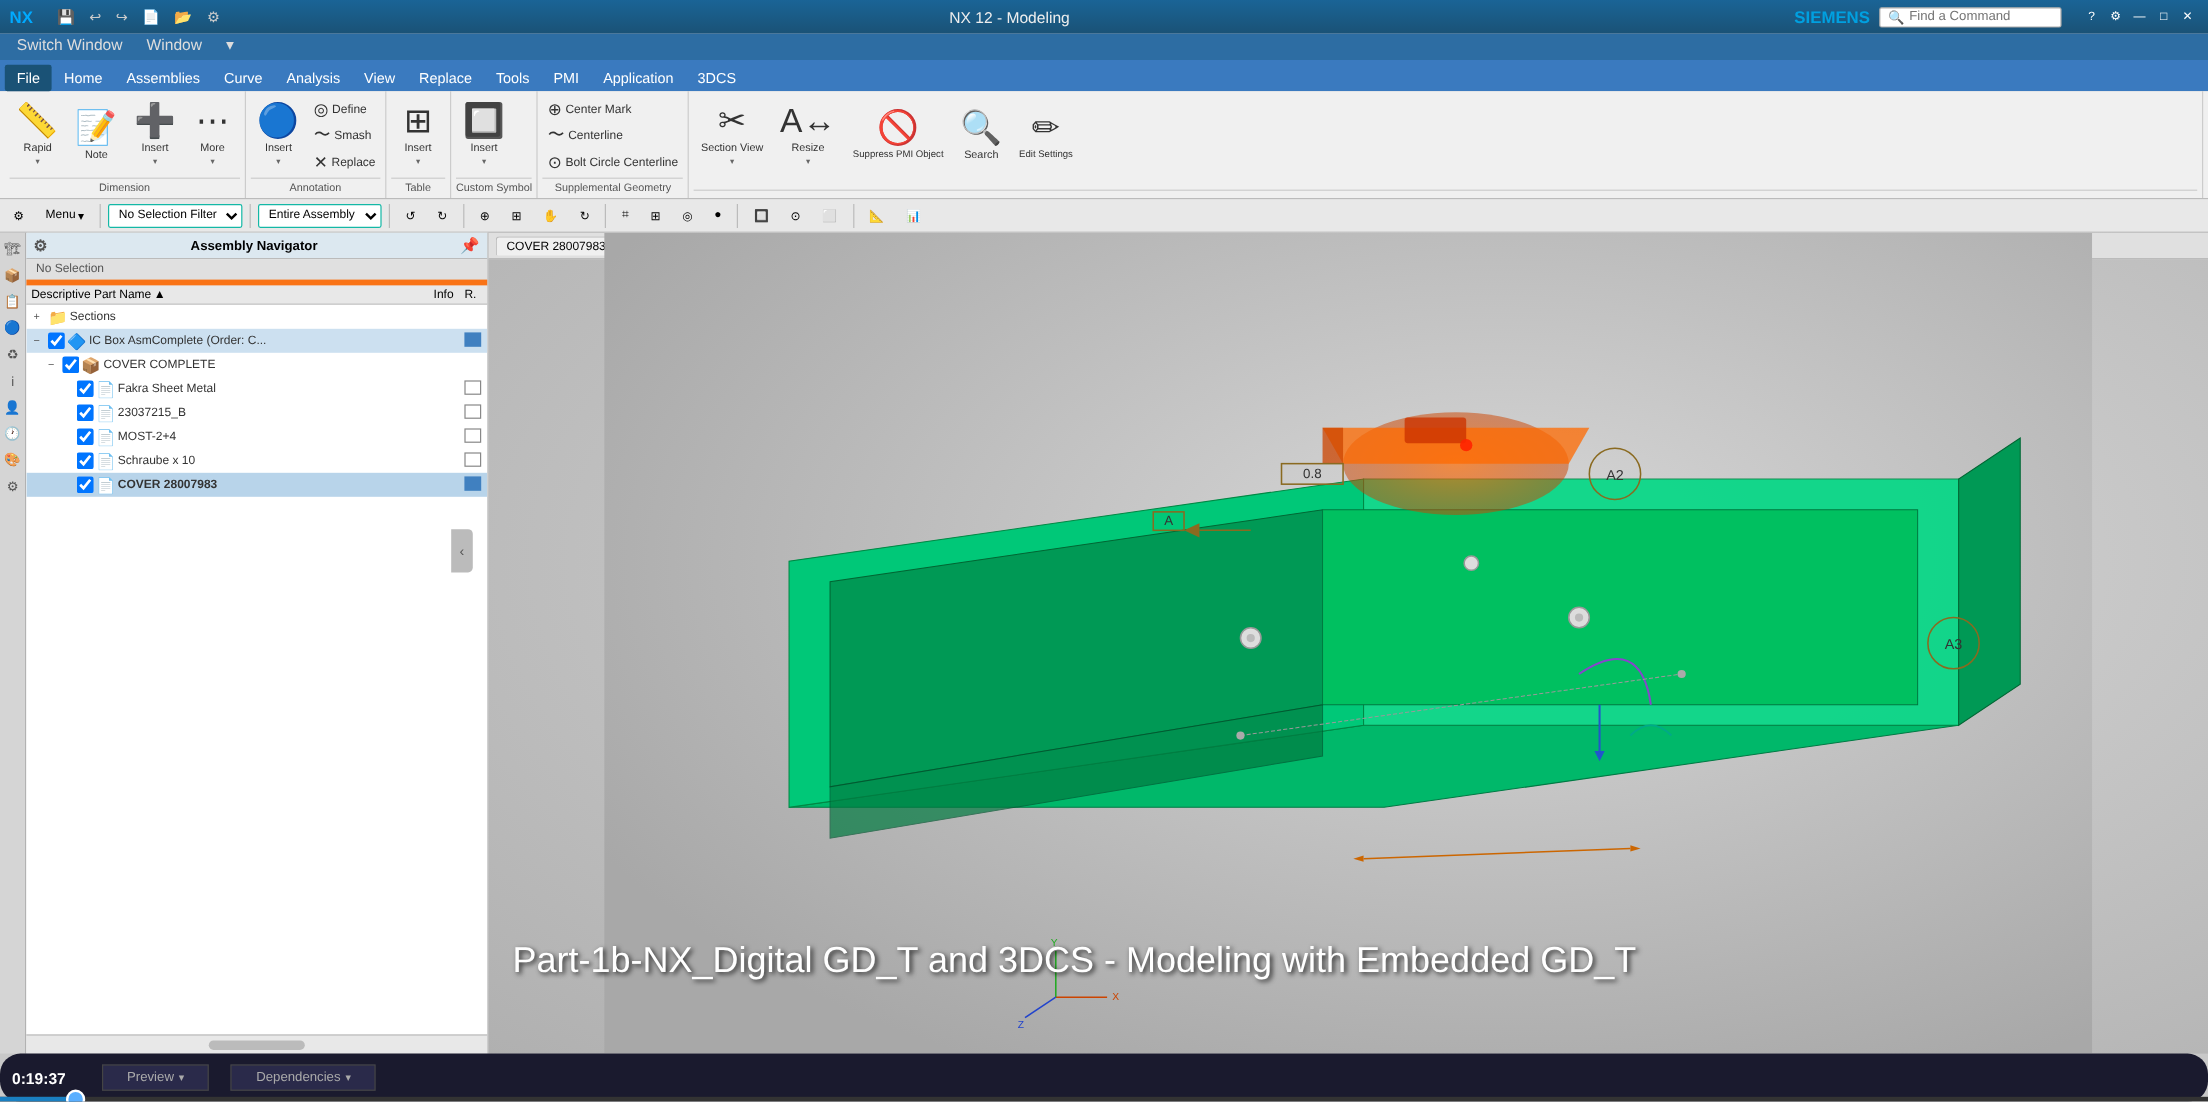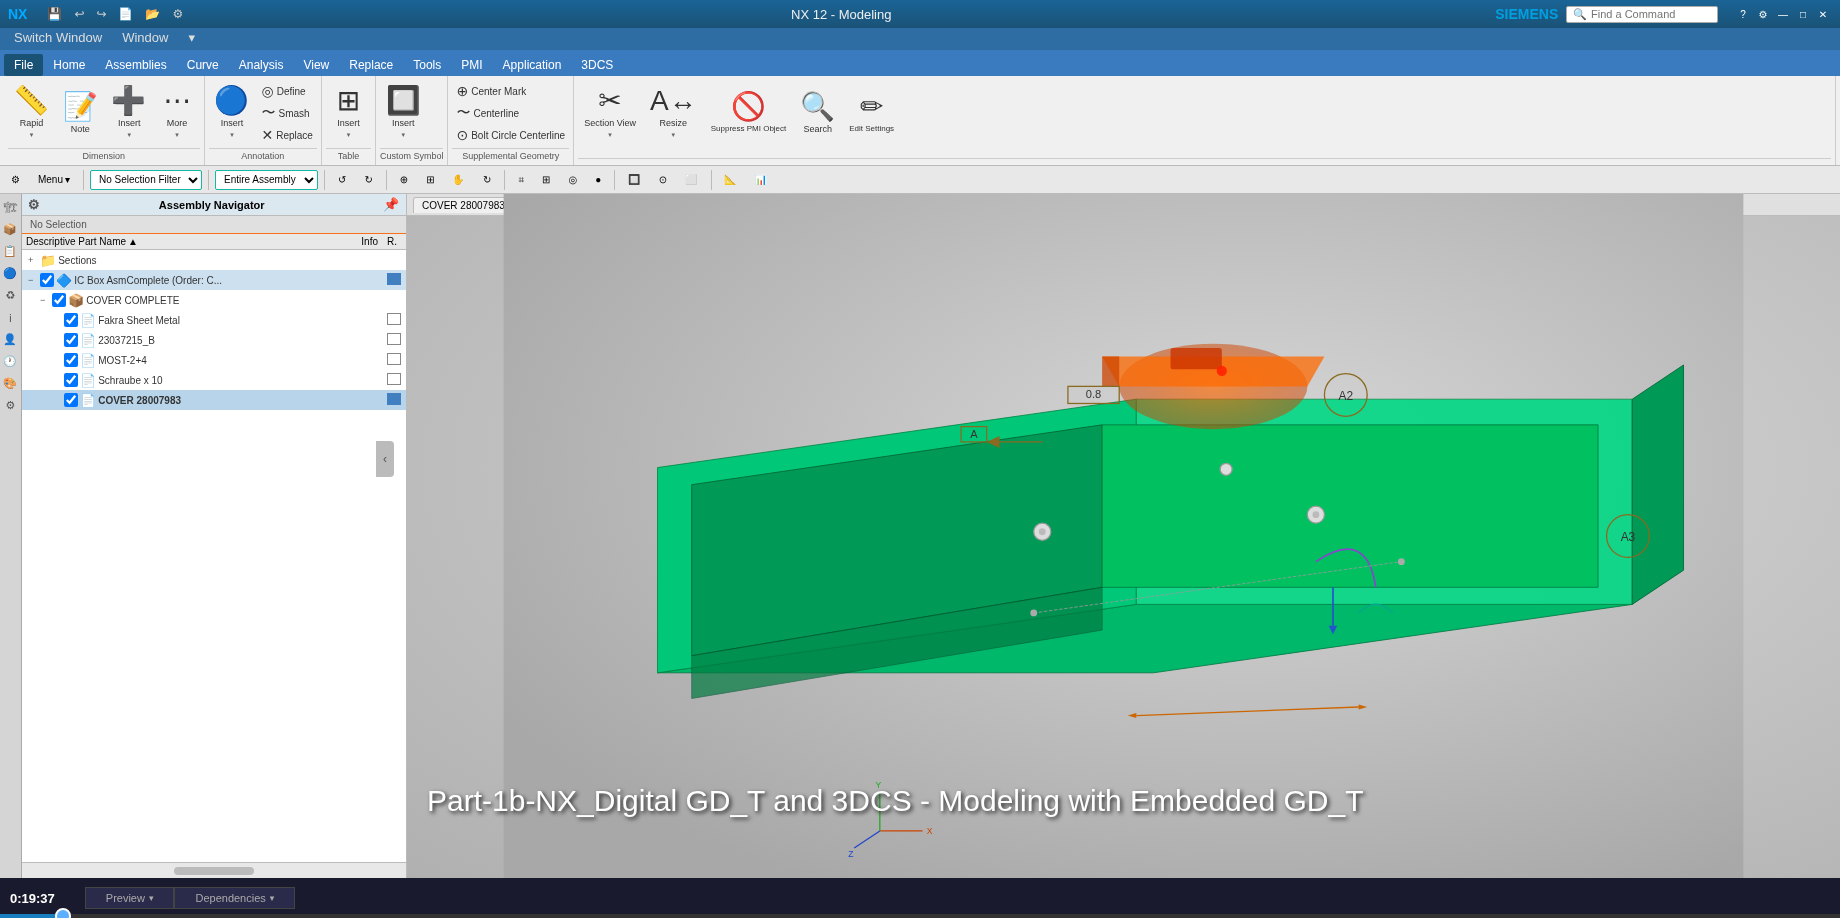--- a/index.html
+++ b/index.html
@@ -153,33 +153,33 @@
       border-right: 1px solid #aaa; flex-shrink: 0;
     }
     .nav-icon {
       width: 18px; height: 18px; display: flex; align-items: center; justify-content: center;
       cursor: pointer; font-size: 11px; color: #555; border-radius: 2px;
     }
 
     
     #bottom-bar {
       height: 40px; background: #1a1a2e; display: flex; align-items: center;
-      padding: 0 10px; gap: 0; position: relative;
+      padding: 0 10px; gap: 0; position: relative; border-radius: 17px;
     }
     #progress-bar-container {
       position: absolute; bottom: 0; left: 0; right: 0; height: 4px; background: #333;
     }
     #progress-bar { height: 4px; background: #1a7fc1; width: 3.4%; }
     #progress-handle {
       position: absolute; top: -6px; left: calc(3.4% - 8px);
       width: 16px; height: 16px; background: #5aafff; border-radius: 50%;
       cursor: pointer; border: 2px solid white;
     }
     #time-display { color: white; font-size: 13px; font-weight: bold; margin-right: 20px; }
-    #bottom-panel-tabs { display: flex; gap: 0; margin-left: 10px; }
+    #bottom-panel-tabs { display: flex; gap: 18px; margin-left: 10px; }
     .bottom-tab {
       background: #2a2a4a; color: #aaa; padding: 4px 20px; font-size: 11px;
       cursor: pointer; display: flex; align-items: center; gap: 4px;
       border: 1px solid #444;
     }
     .bottom-tab .chevron { font-size: 9px; }
 
     
     #collapse-arrow {
       position: absolute; left: 376px; top: 50%; transform: translateY(-50%);
@@ -433,21 +433,21 @@
     <div class="nav-icon" title="Configuration">⚙</div>
   </div>
 
   <div id="nav-panel">
     <div id="nav-header">
       <span class="gear-icon">⚙</span>
       <span>Assembly Navigator</span>
       <span class="pin-icon">📌</span>
     </div>
 
-    <div style="background:#e0e0e0; padding:3px 8px; font-size:10px; border-bottom:1px solid #f97316; color:#555;">
+    <div style="background:#e0e0e0; padding:3px 8px; font-size:10px; border-bottom:5px solid #f97316; color:#555;">
       <span>No Selection</span>
     </div>
 
     <div id="nav-tree-header">
       <div class="col-header">
         <span>Descriptive Part Name</span>
         <span>▲</span>
       </div>
       <div class="col-header-info">
         <span>Info</span>

